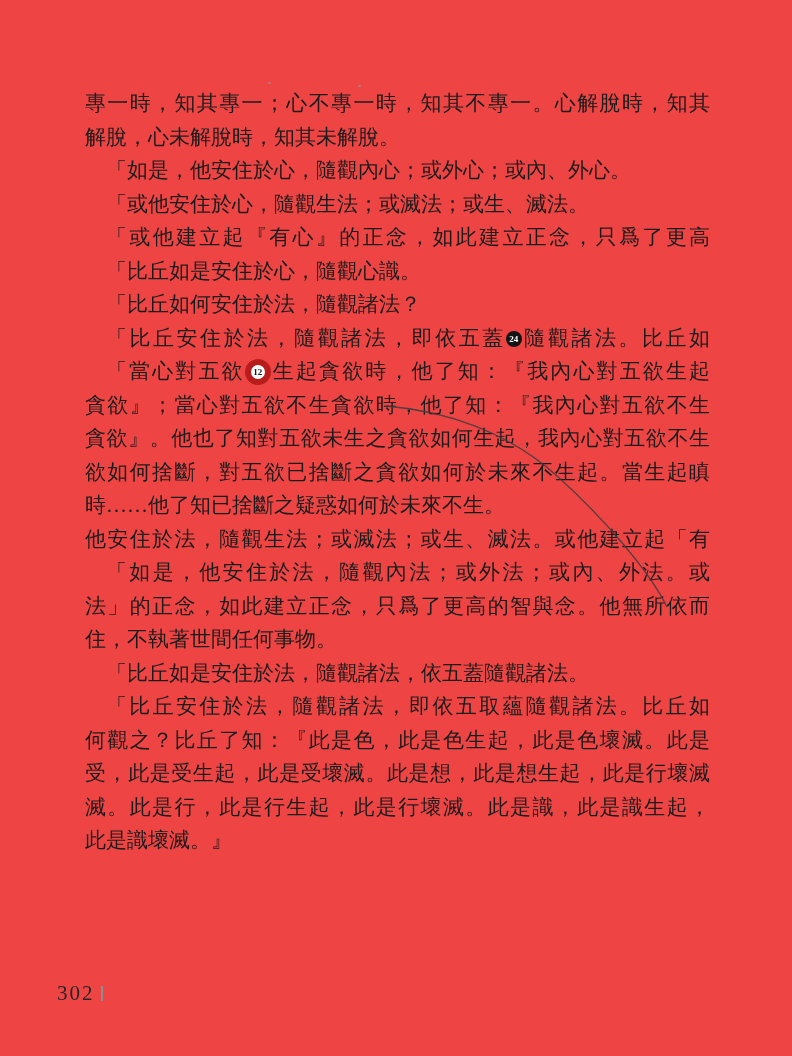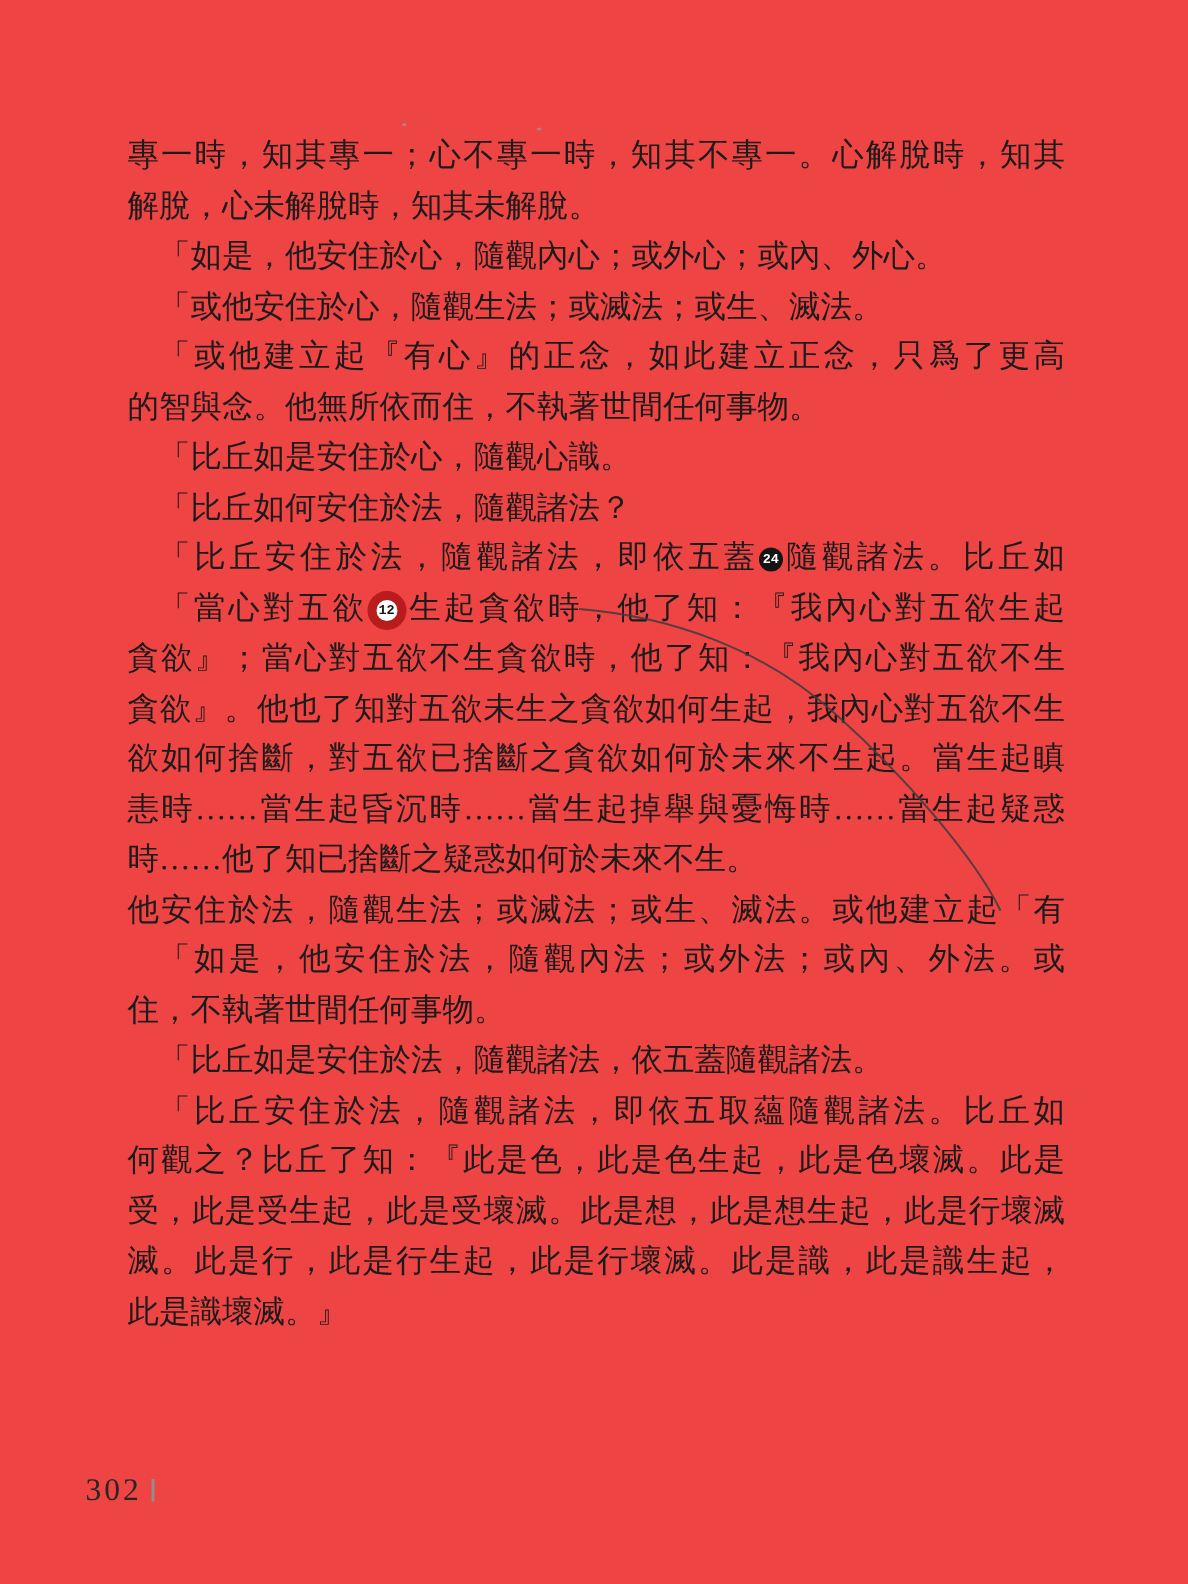--- a/index.html
+++ b/index.html
@@ -25,21 +25,21 @@
     white-space:nowrap;
     overflow:visible;
   }
   .line.end { text-align-last:left; }
   .line.indent { padding-left:21px; }
   .fn {
     display:inline-block;
     border-radius:50%;
     text-align:left;
     text-align-last:center;
-    font-family:Liberation Mono, monospace;
+    font-family:Liberation Serif, serif;
     font-weight:bold;
     vertical-align:0.32em;
     letter-spacing:0;
   }
   .fnb {
     width:16px; height:16px;
     background:#141414; color:#ffffff;
     font-size:9px; line-height:16px;
   }
   .fnw {
@@ -79,32 +79,31 @@
 <body>
 
 <div class="page">
 
   <div class="textblock" id="text-block">
       <div class="line">專一時，知其專一；心不專一時，知其不專一。心解脫時，知其</div>
       <div class="line end">解脫，心未解脫時，知其未解脫。</div>
       <div class="line end indent">「如是，他安住於心，隨觀內心；或外心；或內、外心。</div>
       <div class="line end indent">「或他安住於心，隨觀生法；或滅法；或生、滅法。</div>
       <div class="line indent">「或他建立起『有心』的正念，如此建立正念，只爲了更高</div>
-      <div class="line end">的智與念。他無所依而住，不執著世間任何事物。</div>
       <div class="line end indent">「比丘如是安住於心，隨觀心識。</div>
       <div class="line end indent">「比丘如何安住於法，隨觀諸法？</div>
       <div class="line indent">「比丘安住於法，隨觀諸法，即依五蓋<span class="fn fnb">24</span>隨觀諸法。比丘如</div>
       <div class="line indent">「當心對五欲<span class="fn fnw">12</span>生起貪欲時，他了知：『我內心對五欲生起</div>
       <div class="line">貪欲』；當心對五欲不生貪欲時，他了知：『我內心對五欲不生</div>
       <div class="line">貪欲』。他也了知對五欲未生之貪欲如何生起，我內心對五欲不生</div>
       <div class="line">欲如何捨斷，對五欲已捨斷之貪欲如何於未來不生起。當生起瞋</div>
-      <div class="line">恚時……當生起昏沉時……當生起掉舉與憂悔時……當生起疑惑</div>
       <div class="line end">時……他了知已捨斷之疑惑如何於未來不生。</div>
       <div class="line">他安住於法，隨觀生法；或滅法；或生、滅法。或他建立起「有</div>
       <div class="line indent">「如是，他安住於法，隨觀內法；或外法；或內、外法。或</div>
+      <div class="line">法」的正念，如此建立正念，只爲了更高的智與念。他無所依而</div>
       <div class="line end">住，不執著世間任何事物。</div>
       <div class="line end indent">「比丘如是安住於法，隨觀諸法，依五蓋隨觀諸法。</div>
       <div class="line indent">「比丘安住於法，隨觀諸法，即依五取蘊隨觀諸法。比丘如</div>
       <div class="line">何觀之？比丘了知：『此是色，此是色生起，此是色壞滅。此是</div>
       <div class="line">受，此是受生起，此是受壞滅。此是想，此是想生起，此是行壞滅</div>
       <div class="line">滅。此是行，此是行生起，此是行壞滅。此是識，此是識生起，</div>
       <div class="line end">此是識壞滅。』</div>
     </div>
 
   <div class="speck" style="left:268px; top:82px;"></div>

